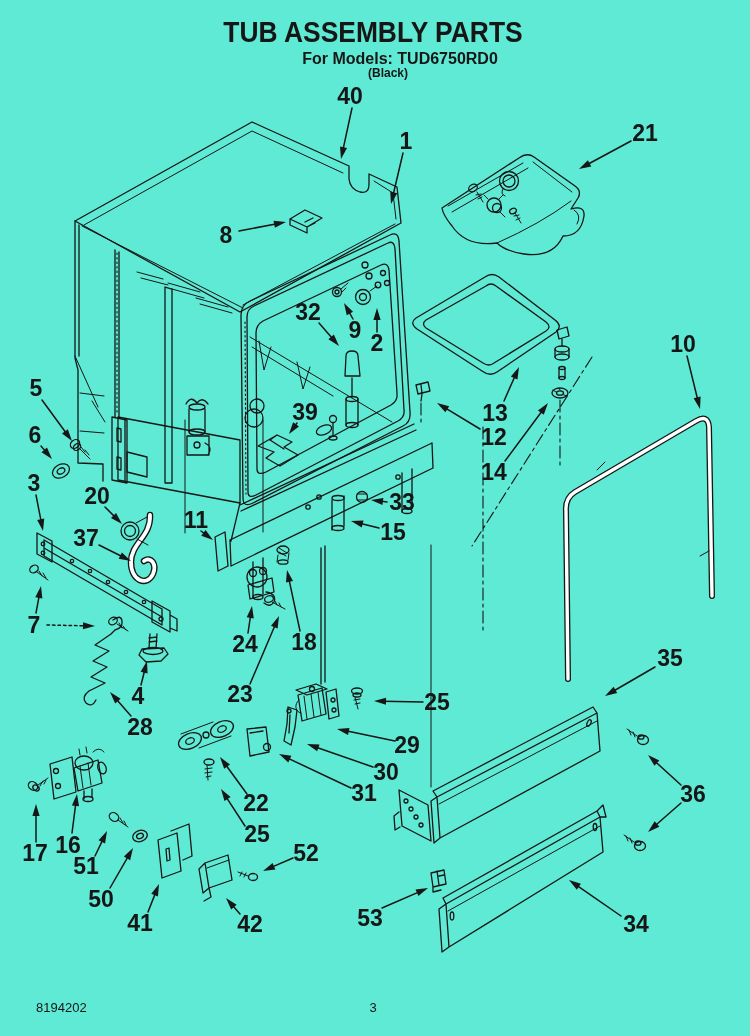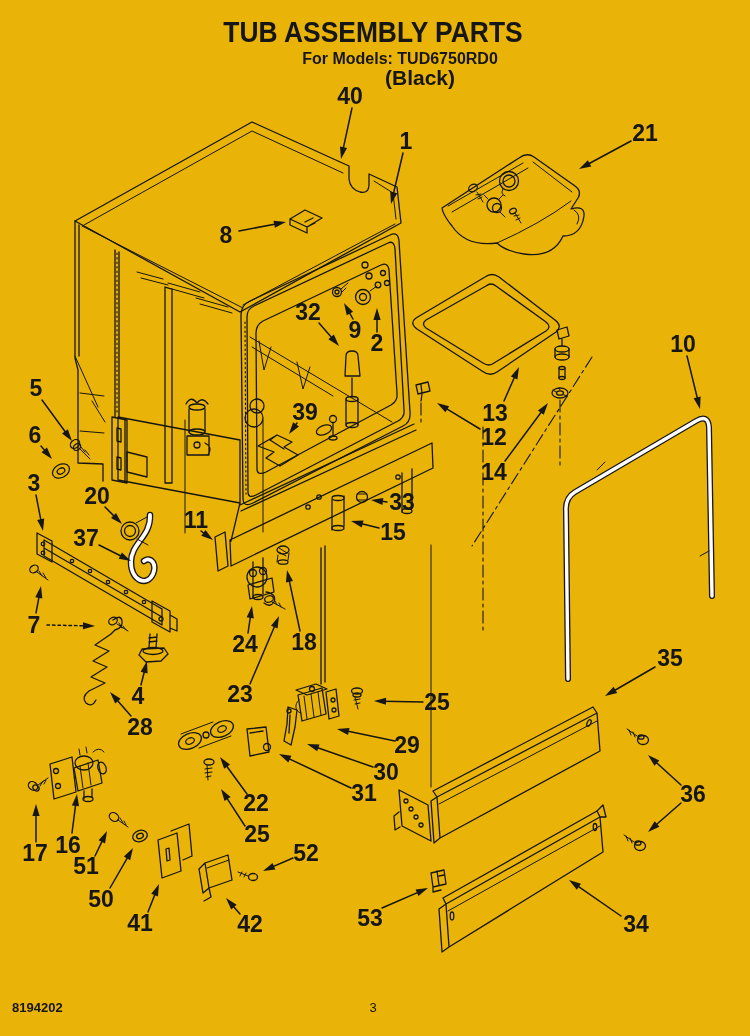--- a/index.html
+++ b/index.html
@@ -1,44 +1,44 @@
 <!DOCTYPE html>
 <html><head>
 <meta charset="utf-8">
 <style>
   :root { --ink: #161616; }
   * { box-sizing: border-box; }
   html,body { margin:0; padding:0; background:#ffffff; }
   .page {
     position: relative;
     width: 750px; height: 1036px;
-    background: #eab308;
+    background: #5eead4;
     font-family: "Liberation Sans", sans-serif;
     color: var(--ink);
     overflow: hidden;
   }
   .title {
     position: absolute; top: 17px; left: 373px;
     transform: translateX(-50%) scaleX(0.88);
     font-size: 30px; font-weight: 700; letter-spacing: 0px;
     white-space: nowrap; line-height: 1;
   }
   .models {
     position: absolute; top: 51px; left: 400px;
     transform: translateX(-50%);
     font-size: 16px; font-weight: 700; white-space: nowrap; line-height: 1;
   }
   .colorline {
-    position: absolute; top: 67px; left: 420px;
+    position: absolute; top: 67px; left: 388px;
     transform: translateX(-50%);
-    font-size: 21px; font-weight: 700; white-space: nowrap; line-height: 1;
+    font-size: 12px; font-weight: 700; white-space: nowrap; line-height: 1;
   }
   .docnum {
-    position: absolute; top: 1001px; left: 12px;
-    font-size: 13px; font-weight: 700; line-height: 1;
+    position: absolute; top: 1001px; left: 36px;
+    font-size: 13px; font-weight: 400; line-height: 1;
   }
   .pagenum {
     position: absolute; top: 1001px; left: 373px; transform: translateX(-50%);
     font-size: 13px; font-weight: 400; line-height: 1;
   }
   #diagram { position: absolute; left: 0; top: 0; }
   #diagram path, #diagram line, #diagram circle, #diagram ellipse, #diagram polyline, #diagram rect {
     stroke: var(--ink); stroke-width: 1.3; fill: none;
     stroke-linecap: round; stroke-linejoin: round;
   }

